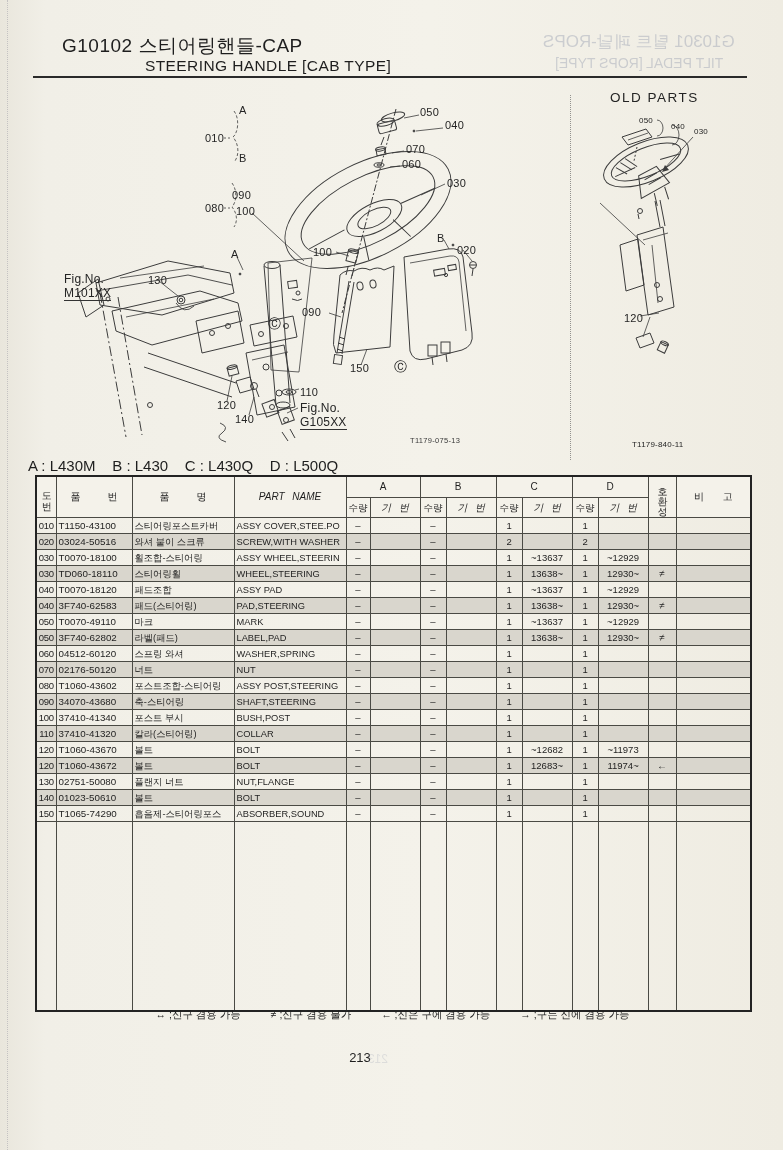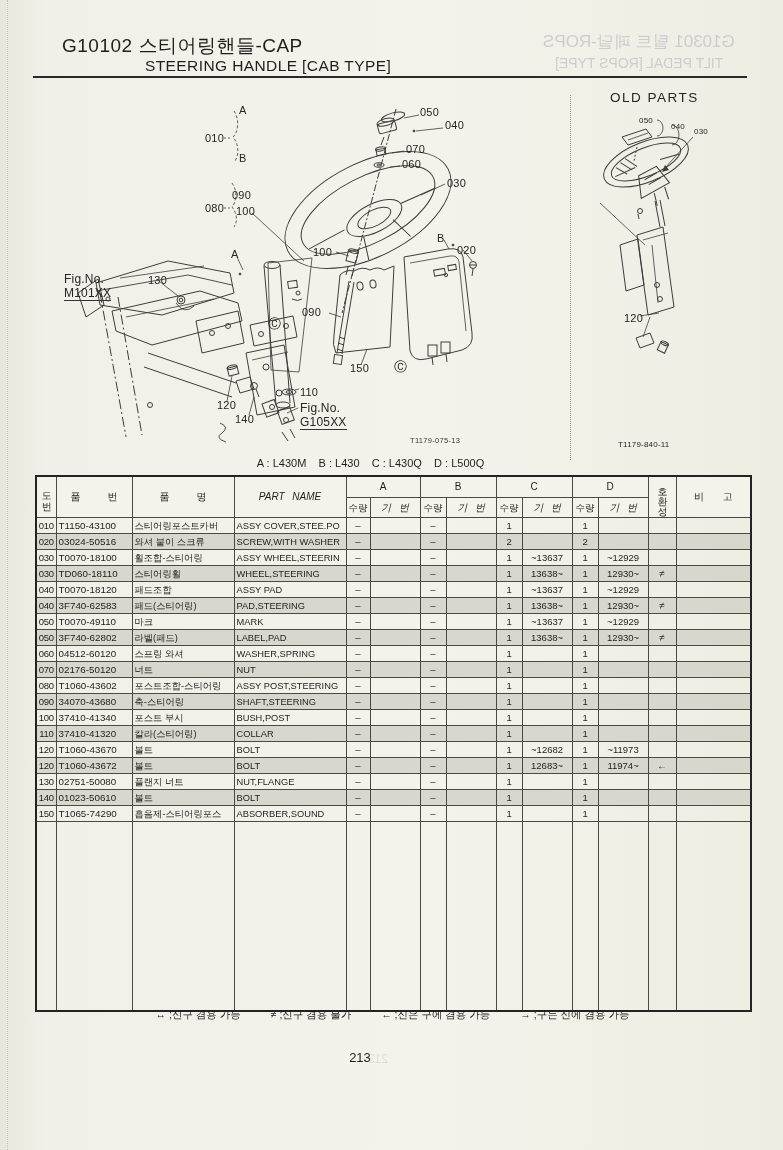--- a/index.html
+++ b/index.html
@@ -22,22 +22,22 @@
   .lbl{position:absolute;font-size:11px;letter-spacing:.2px;white-space:pre;color:#242424;}
   .lbl-sm{font-size:8px;}
   .lbl-fig{font-size:12px;line-height:1.2;}
   .lbl-fig .code{border-bottom:1px solid #333;text-align:center;}
   .lbl-code{font-size:7.5px;letter-spacing:.3px;color:#3a3a3a;}
   .lbl-c{font-size:13px;}
   .old-title{font-size:13.5px;letter-spacing:1.5px;}
   .sep-dotted{position:absolute;left:570px;top:95px;height:365px;width:0;
         border-left:1px dotted rgba(70,70,70,.55);}
   
-  .models-note{position:absolute;left:41px;top:457px;width:715px;text-align:center;
-        padding-right:56px;box-sizing:border-box;font-size:11px;white-space:pre;}
+  .models-note{position:absolute;left:28px;top:457px;width:715px;text-align:left;
+        padding-right:56px;box-sizing:border-box;font-size:15px;white-space:pre;}
   .ptable{position:absolute;left:35px;top:475px;width:715px;border-collapse:collapse;
         table-layout:fixed;font-size:10px;}
   .ptable td{border:1px solid #4a4a44;padding:0 2px;height:15px;line-height:14px;
         overflow:hidden;white-space:nowrap;vertical-align:middle;}
   .ptable{border:2px solid #232323;}
   .ptable tr.h1 td,.ptable tr.h2 td{text-align:center;background:#f4f2ea;}
   .ptable tr.h1 td{height:20px;}
   .ptable tr.h2 td{height:19px;}
   .v-stack{writing-mode:vertical-rl;text-orientation:upright;letter-spacing:0;line-height:1;margin:0 auto;}
   .ws-big{word-spacing:24px;}
@@ -270,21 +270,21 @@
   <span class="lbl" style="left:235px;top:413px">140</span>
   <span class="lbl lbl-fig" style="left:300px;top:401px"><span>Fig.No.</span><br><span class="code">G105XX</span></span>
   <span class="lbl lbl-c" style="left:268px;top:315px">Ⓒ</span>
   <span class="lbl lbl-c" style="left:394px;top:358px">Ⓒ</span>
   <span class="lbl lbl-code" style="left:410px;top:436px">T1179-075-13</span>
   <span class="lbl old-title" style="left:610px;top:90px">OLD PARTS</span>
   <span class="lbl lbl-sm" style="left:639px;top:116px">050</span>
   <span class="lbl lbl-sm" style="left:671px;top:122px">040</span>
   <span class="lbl lbl-sm" style="left:694px;top:127px">030</span>
   <span class="lbl" style="left:624px;top:312px">120</span>
-  <span class="lbl lbl-sm" style="left:618px;top:440px;font-size:8px">T1179-840-11</span>
+  <span class="lbl lbl-sm" style="left:632px;top:440px;font-size:8px">T1179-840-11</span>
 
   <div class="models-note">A : L430M    B : L430    C : L430Q    D : L500Q</div>
 
   <table class="ptable">
     <colgroup>
       <col style="width:20px">
         <col style="width:76px">
         <col style="width:102px">
         <col style="width:112px">
       <col style="width:24px">

